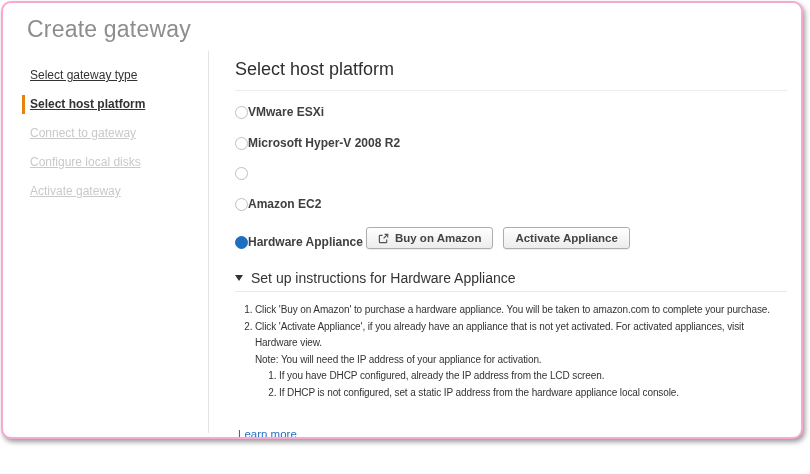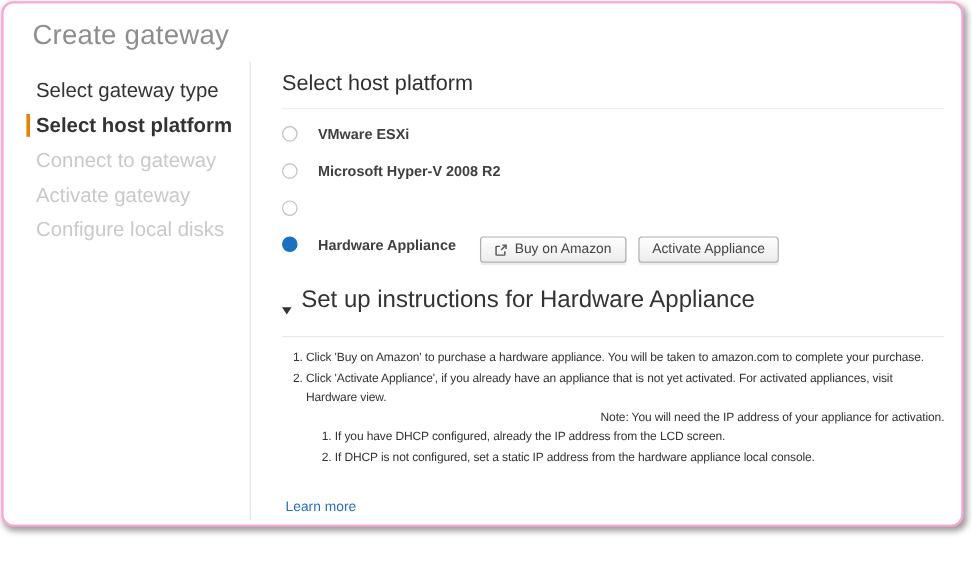--- a/index.html
+++ b/index.html
@@ -18,77 +18,77 @@
     padding:13px 0 0 24px;
     font-size:23px; color:#8d8d8d; letter-spacing:.2px;
   }
 
   .layout { display:flex; margin-top:8px; height:calc(100% - 52px); }
 
   
   .sidebar { width:205px; flex:none; padding-top:10px; }
   .step {
     position:relative; padding:7px 0 7px 27px;
-    font-size:17px; color:#333; line-height:15px;
+    font-size:12px; color:#333; line-height:15px;text-decoration:underline;
   }
   .step.upcoming { color:#c9c9c9; }
   .step.active { font-weight:bold; }
   .step.active .active-bar {
     position:absolute; left:19px; top:5px; bottom:5px; width:3px;
     background:#e8820c;
   }
 
   
   .content {
     flex:1; border-left:1px solid #e4e4e4;
     padding:0 14px 0 26px;
     display:flex; flex-direction:column; box-sizing:border-box;
   }
   .content-heading {
     font-size:18px; font-weight:400; color:#2f2f2f;
     margin:8px 0 0; padding-bottom:10px; border-bottom:1px solid #ececec;
   }
 
-  .option-row { display:flex; align-items:flex-start; gap:17px; height:21px; margin-top:17px; }
+  .option-row { display:flex; align-items:flex-end; gap:0; height:21px; margin-top:17px; }
   .option-row.first { margin-top:14px; }
   .radio {
     width:13px; height:13px; border-radius:50%;
     border:1px solid #bfbfbf; background:#fff; box-sizing:border-box; flex:none;
     cursor:pointer;
   }
   .radio.selected { background:#1d6fc0; border-color:#1d6fc0; }
   .option-label { font-size:12px; font-weight:700; color:#404040; cursor:pointer; }
 
   .inline-buttons { display:flex; gap:10px; margin-left:3px; }
   .aws-btn {
     display:inline-flex; align-items:center; gap:6px;
-    font-family:inherit; font-size:11.5px; font-weight:400; color:#444;
+    font-family:inherit; font-size:11.5px; font-weight:700; color:#444;
     background:linear-gradient(#ffffff,#ececec);
     border:1px solid #adadad; border-radius:3px;
     padding:4px 11px; box-shadow:0 1px 1px rgba(0,0,0,.08); cursor:pointer;
   }
 
   .setup-header {
-    display:flex; align-items:flex-end; gap:8px;
-    margin-top:21px; padding-bottom:18px; border-bottom:1px solid #e9e9e9;
-    font-size:20px; color:#333; cursor:pointer;
+    display:flex; align-items:center; gap:8px;
+    margin-top:21px; padding-bottom:5px; border-bottom:1px solid #e9e9e9;
+    font-size:14px; color:#333; cursor:pointer;
   }
   .caret-down {
     width:0; height:0; flex:none;
     border-left:4.5px solid transparent; border-right:4.5px solid transparent;
     border-top:6px solid #333;
   }
 
   .instructions {
     margin:10px 0 0 3px; max-width:565px;
     font-size:10px; line-height:16.5px; color:#333; letter-spacing:-.1px;
   }
   .instructions ol { margin:0; padding-left:17px; }
   .instructions ol.sub { padding-left:24px; }
-  .note-line { margin:0;text-align:right; }
+  .note-line { margin:0; }
 
   .learn-more {
     margin:27px 0 0 3px; font-size:11.5px; color:#2a6fc0;
     text-decoration:none; display:inline-block; width:max-content; cursor:pointer;
   }
 
   .spacer { flex:1; }
 
   .footer {
     border-top:1px solid #e7e7e7; margin-top:10px;
@@ -110,45 +110,49 @@
         <span>Select gateway type</span>
       </div>
       <div class="step active">
         <span class="active-bar"></span>
         <span>Select host platform</span>
       </div>
       <div class="step upcoming">
         <span>Connect to gateway</span>
       </div>
       <div class="step upcoming">
+        <span>Configure local disks</span>
+      </div>
+      <div class="step upcoming">
         <span>Activate gateway</span>
       </div>
-      <div class="step upcoming">
-        <span>Configure local disks</span>
-      </div>
     </div>
 
     <div class="content">
 
       <h1 class="content-heading">Select host platform</h1>
 
       <div class="option-row first">
         <span class="radio"></span>
         <span class="option-label">VMware ESXi</span>
       </div>
 
       <div class="option-row">
         <span class="radio"></span>
         <span class="option-label">Microsoft Hyper-V 2008 R2</span>
       </div>
 
       <div class="option-row">
         <span class="radio"></span>
       </div>
 
+      <div class="option-row">
+        <span class="radio"></span>
+        <span class="option-label">Amazon EC2</span>
+      </div>
 
       <div class="option-row">
         <span class="radio selected"></span>
         <span class="option-label">Hardware Appliance</span>
         <span class="inline-buttons">
           <button class="aws-btn">
             <span style="display:inline-flex;">
               <svg width="11" height="11" viewBox="0 0 12 12">
                 <path d="M5 2.5H2.2a.7.7 0 0 0-.7.7v6.6c0 .39.31.7.7.7h6.6a.7.7 0 0 0 .7-.7V7" fill="none" stroke="#555" stroke-width="1.3"></path>
                 <path d="M7.2 1.4h3.4v3.4" fill="none" stroke="#555" stroke-width="1.3"></path>

